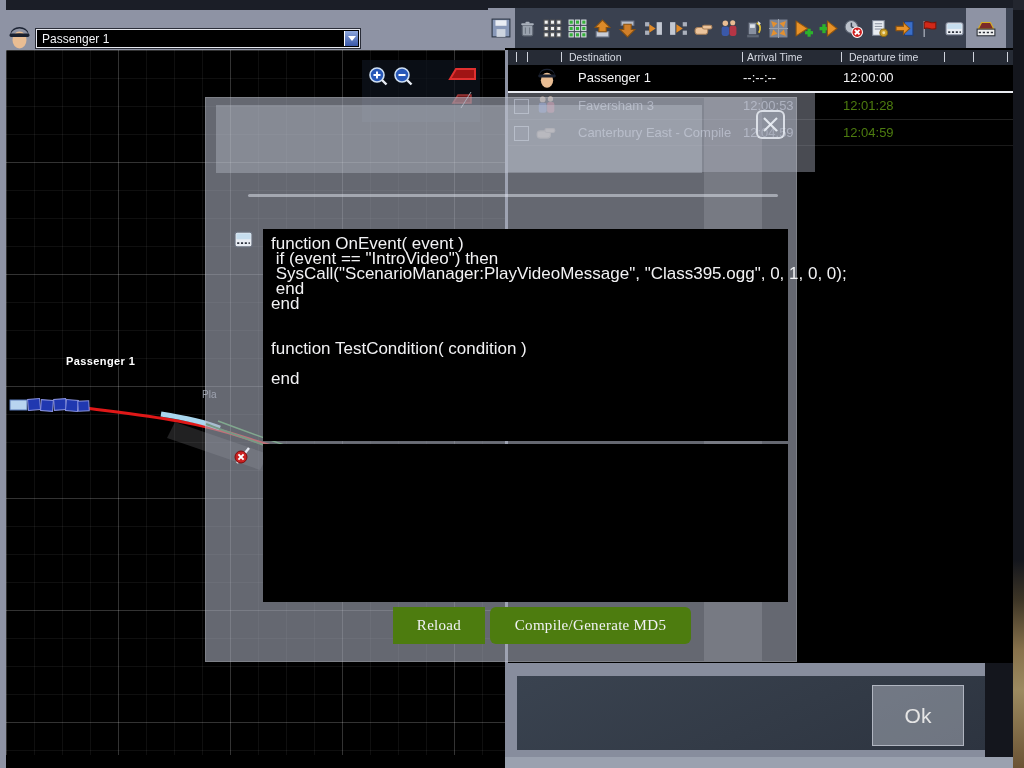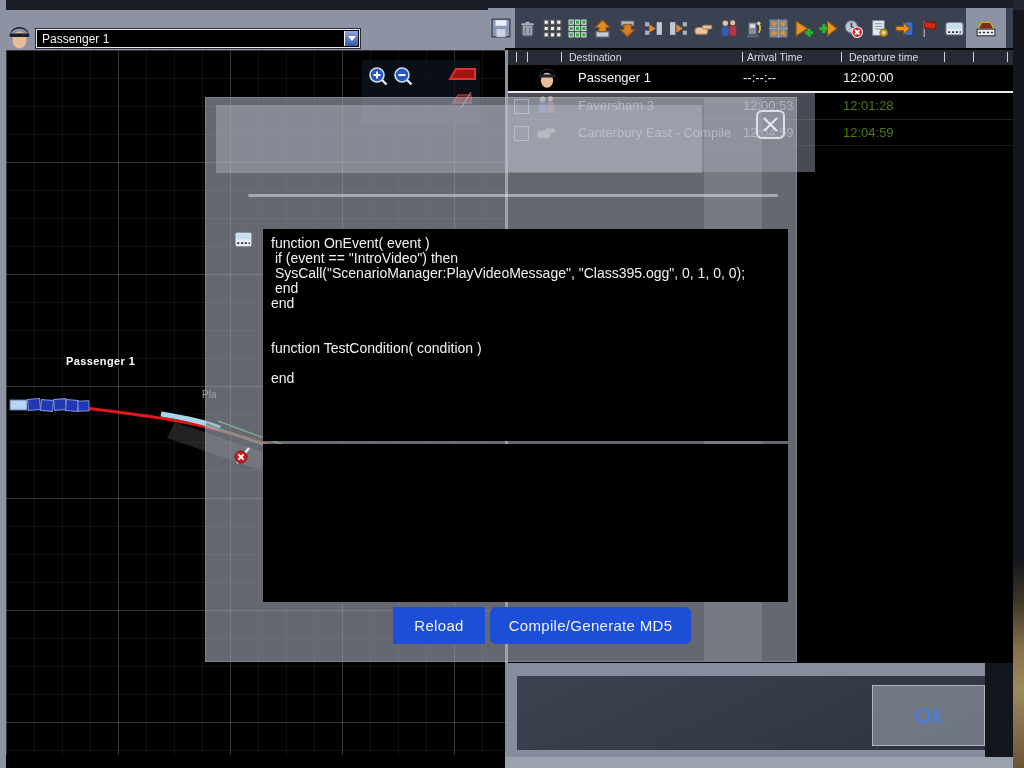--- a/index.html
+++ b/index.html
@@ -70,40 +70,40 @@
   
   #dim-overlay{left:508px;top:93px;width:307px;height:79px;background:rgba(162,167,182,.45);z-index:4;}
 
   
   #dialog{left:205px;top:97px;width:592px;height:565px;background:rgba(168,173,188,.60);
     border:1px solid rgba(255,255,255,.16);box-sizing:border-box;z-index:6;}
   #dlg-top-panel{left:10px;top:7px;width:486px;height:68px;background:rgba(212,217,229,.30);}
   #dlg-vband{left:498px;top:0;width:58px;height:563px;background:rgba(216,220,231,.16);}
   #dlg-divider{left:42px;top:96px;width:530px;height:3px;background:rgba(228,232,242,.5);border-radius:2px;}
   #script-box{left:57px;top:131px;width:525px;height:212px;background:#000;border:1px solid rgba(0,0,0,.8);box-sizing:border-box;}
-  #script-text{color:#f2f2f4;font-size:14px;line-height:15px;white-space:pre;padding:6px 0 0 7px;}
+  #script-text{color:#f2f2f4;font-size:17px;line-height:15px;white-space:pre;padding:6px 0 0 7px;}
   #output-box{left:57px;top:346px;width:525px;height:158px;background:#000;}
   #output-text{color:#f2f2f4;font-size:12.5px;white-space:pre;padding:6px 0 0 7px;}
   #msg-icon{left:28px;top:133px;width:19px;height:17px;}
   #pin-icon{left:27px;top:348px;width:20px;height:20px;}
   #dlg-buttons{left:187px;top:509px;display:flex;gap:5px;}
-  .dbtn{background:#1d4ed8;color:#f1f2f5;border:none;font-family:Liberation Sans, sans-serif;
+  .dbtn{background:#4d7c0f;color:#f1f2f5;border:none;font-family:Liberation Serif, serif;
     font-size:15px;height:37px;letter-spacing:.3px;display:flex;align-items:center;justify-content:center;}
   #btn-reload{width:92px;}#btn-edit{width:89px;}#btn-compile{width:201px;border-radius:6px;}
 
   
   #close-btn{left:756px;top:110px;width:29px;height:29px;border:2px solid rgba(238,242,249,.8);
     border-radius:6px;background:rgba(158,163,178,.35);box-sizing:border-box;z-index:9;}
 
   
   #ok-outer{left:505px;top:663px;width:480px;height:94px;background:#878d9d;z-index:7;}
   #ok-inner{left:517px;top:676px;width:468px;height:74px;
     background:linear-gradient(155deg,#3a4350 0%,#333b47 55%,#2d3440 100%);z-index:7;}
-  #ok-btn{left:872px;top:685px;width:113px;height:61px;background:rgba(203,208,220,.42);
-    border:1px solid rgba(230,234,244,.55);box-sizing:border-box;color:#3b82f6;font-size:21px;
+  #ok-btn{left:872px;top:685px;width:92px;height:61px;background:rgba(203,208,220,.42);
+    border:1px solid rgba(230,234,244,.55);box-sizing:border-box;color:#e5e5e5;font-size:21px;
     display:flex;align-items:center;justify-content:center;z-index:8;}
   #ok-gap{left:985px;top:663px;width:28px;height:94px;background:#14161d;z-index:6;}
   #bottom-strip{left:505px;top:757px;width:508px;height:11px;background:#9aa1af;z-index:7;}
 </style>
 </head>
 <body>
 
 <div id="app">
 
   <div class="abs" id="top-strip"></div>

